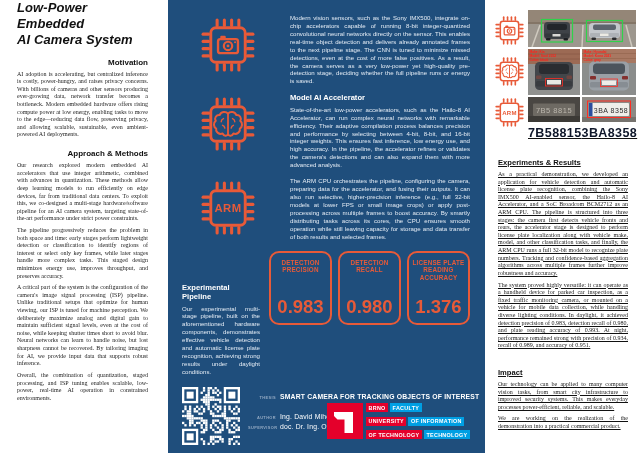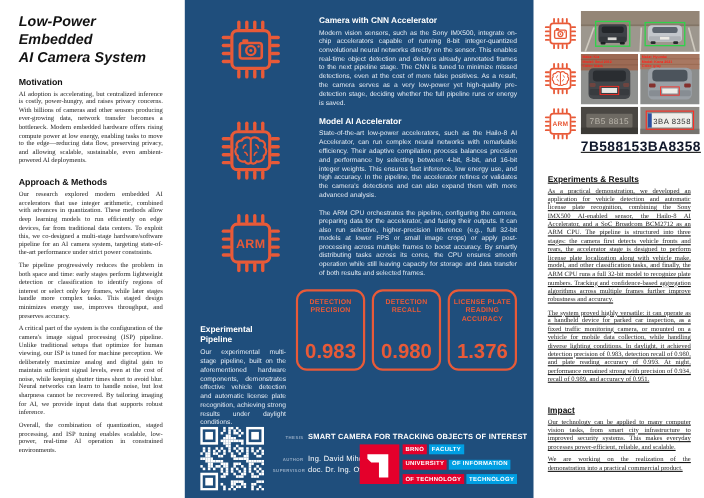--- a/index.html
+++ b/index.html
@@ -1,21 +1,21 @@
 <!DOCTYPE html>
 <html><head>
 <meta charset="utf-8">
 <style>
   html,body{margin:0;padding:0;background:#fff;}
   .page{position:relative;width:640px;height:453px;background:#ffffff;overflow:hidden;
         font-family:"Liberation Sans",sans-serif;outline:1px solid #e3e3e3;}
   
-  .col-left{position:absolute;left:17px;top:12px;width:131px;color:#111;}
+  .col-left{position:absolute;left:17px;top:0;width:131px;color:#111;}
   .poster-title{font:italic 700 13px/1.22 "Liberation Sans",sans-serif;margin:0 0 6px;letter-spacing:.1px;}
-  .col-left h2{font:700 8px "Liberation Sans",sans-serif;margin:10px 0 4px;}
+  .col-left h2{font:700 8px "Liberation Sans",sans-serif;margin:10px 0 4px;text-align:right;}
   .col-left p{font-family:"Liberation Serif",serif;font-size:6px;line-height:1.27;text-align:justify;margin:0 0 4px;color:#1c1c1c;}
   
   .col-mid{position:absolute;left:168px;top:0;width:317px;height:453px;background:#1F4E7C;
            box-sizing:border-box;padding:14px 15px 8px 14px;display:flex;flex-direction:column;}
   .feature{display:flex;margin-bottom:8px;}
   .feature-icon{width:108px;flex:none;box-sizing:border-box;padding-left:17px;padding-top:2px;}
   .feature-icon svg{width:58px;height:58px;display:block;}
   .feature-body{flex:1;}
   .feature-body h3{font:700 7.6px "Liberation Sans",sans-serif;color:#fff;margin:0 0 3.5px;}
   .feature-body p{font-size:6.1px;line-height:1.3;color:#E4ECF5;text-align:justify;margin:0;}
@@ -119,21 +119,20 @@
 
   <section class="col-mid">
 
     <div class="feature">
       <div class="feature-icon">
         <svg viewBox="0 0 64 64">
             <use href="#icon-camera-chip"></use>
           </svg>
       </div>
       <div class="feature-body">
-        <h3>Camera with CNN Accelerator</h3>
         <p>Modern vision sensors, such as the Sony IMX500, integrate on-chip accelerators capable of running 8-bit integer-quantized convolutional neural networks directly on the sensor. This enables real-time object detection and delivers already annotated frames to the next pipeline stage. The CNN is tuned to minimize missed detections, even at the cost of more false positives. As a result, the camera serves as a very low-power yet high-quality pre-detection stage, deciding whether the full pipeline runs or energy is saved.</p>
       </div>
     </div>
 
     <div class="feature">
       <div class="feature-icon">
         <svg viewBox="0 0 64 64">
             <use href="#icon-brain-chip"></use>
           </svg>
       </div>

